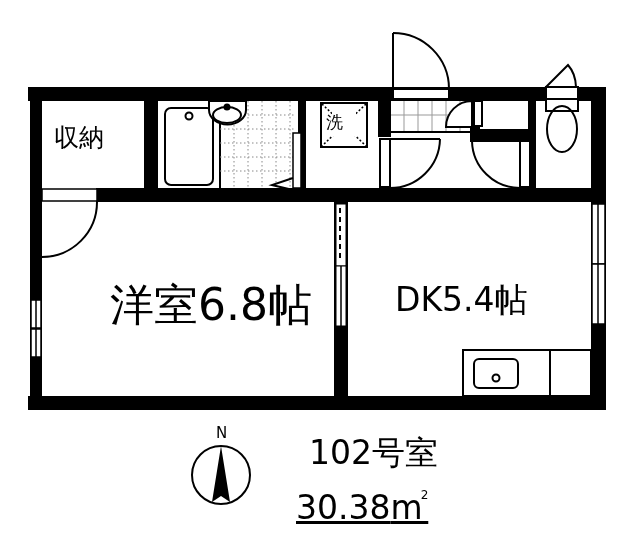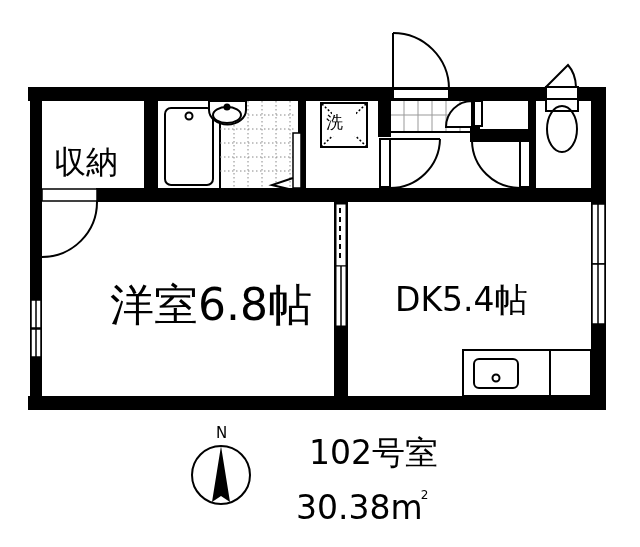--- a/index.html
+++ b/index.html
@@ -1,24 +1,24 @@
 <!DOCTYPE html>
 <html><head>
 <meta charset="utf-8">
 <style>
   html, body { margin: 0; padding: 0; background: #ffffff; }
   body { width: 640px; height: 547px; position: relative; overflow: hidden; font-family: "DejaVu Sans", sans-serif; }
   #plan { position: absolute; left: 0; top: 0; width: 640px; height: 547px; }
   .lbl { position: absolute; color: #000; white-space: nowrap; line-height: 1; }
-  .room-storage { left: 54px; top: 146px; font-size: 32px; }
+  .room-storage { left: 54px; top: 125px; font-size: 25px; }
   .room-western { left: 110px; top: 283px; font-size: 44px; }
   .room-dk { left: 395px; top: 283px; font-size: 33px; }
   .wash-label { left: 326px; top: 114px; font-size: 17px; }
   .unit-no { left: 293px; top: 436px; font-size: 33px; margin-left: 16px; }
-  .unit-area { left: 296px; top: 489px; font-size: 33px; }
+  .unit-area { left: 296px; top: 489px; font-size: 33px; text-decoration: underline; }
   .unit-area sup { font-size: 12px; vertical-align: 20px; margin-left: -2px; }
   .compass-n { left: 216px; top: 426px; font-size: 15px; }
 </style>
 </head>
 <body>
 
 <svg id="plan" viewBox="0 0 640 547" xmlns="http://www.w3.org/2000/svg">
 
   <g fill="#000">
 

